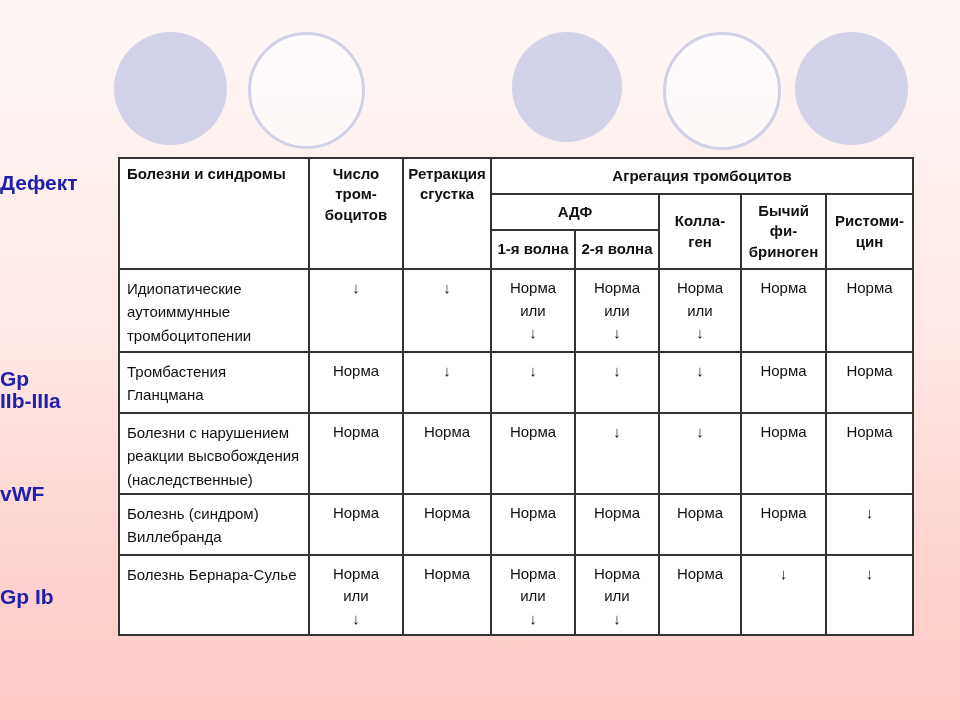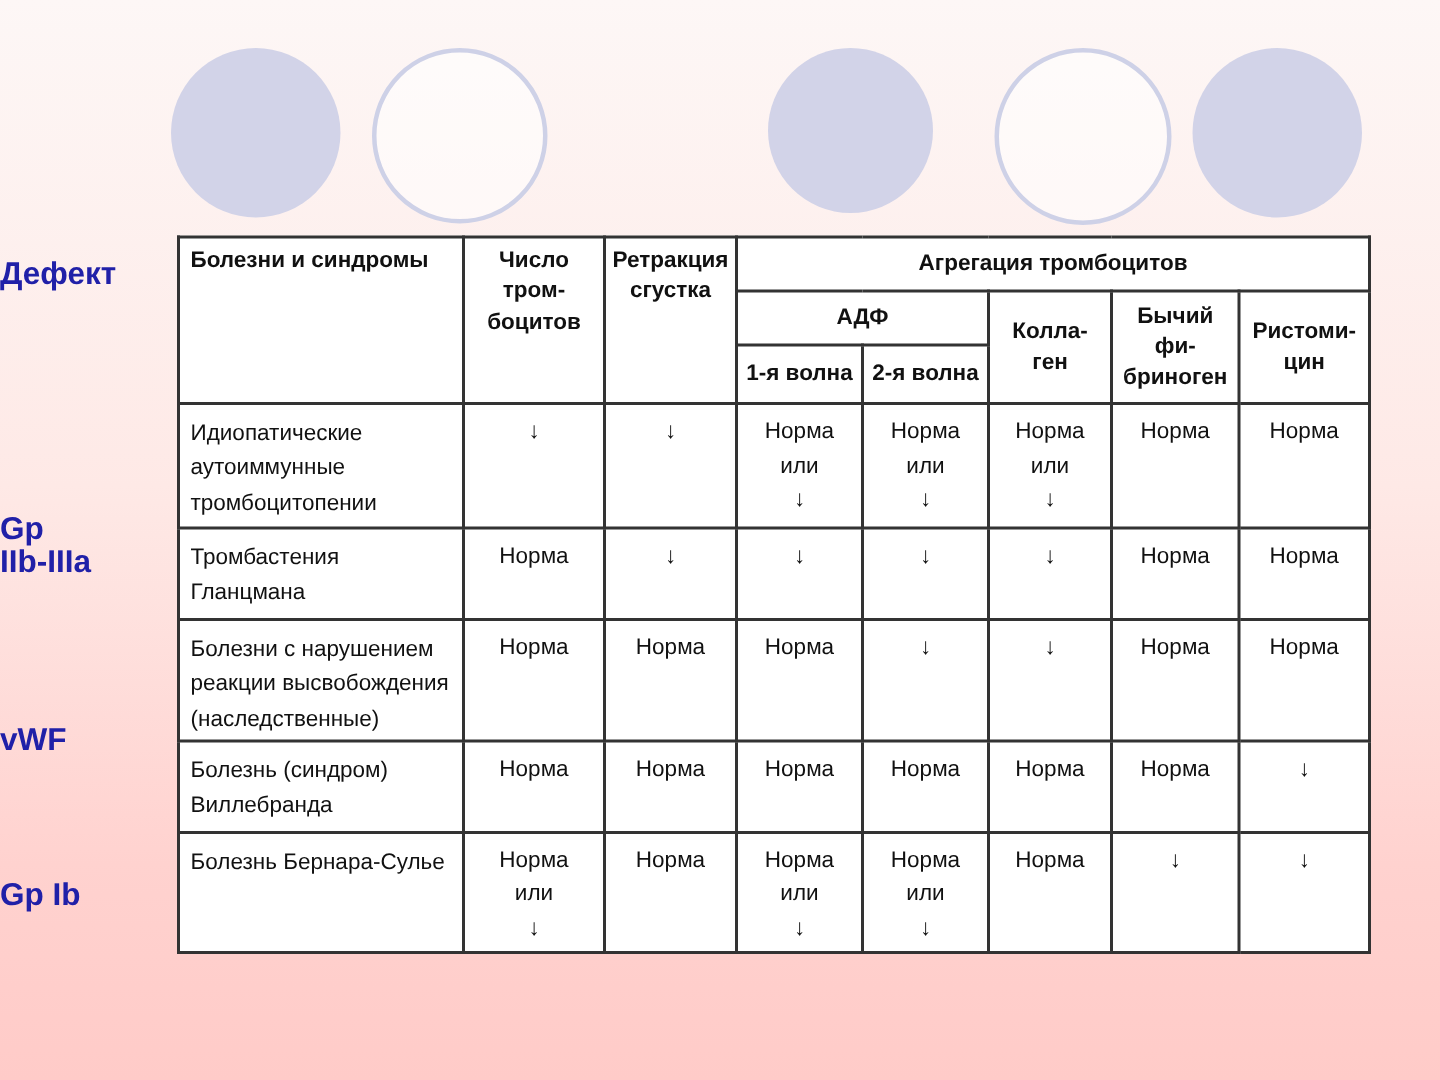--- a/index.html
+++ b/index.html
@@ -52,21 +52,21 @@
     text-align: left;
     padding-right: 2px;
     font-size: 21px;
     font-weight: 700;
     color: #2020a8;
     line-height: 22px;
     white-space: pre-line;
     z-index: 2;
   }
   .lbl-defect { top: 172px; }
-  .lbl-gp2b3a { top: 342px; }
+  .lbl-gp2b3a { top: 368px; }
   .lbl-granules { top: 424px; }
   .lbl-vwf { top: 483px; }
   .lbl-gp1b { top: 586px; }
   
   .tbl-wrap {
     position: absolute;
     left: 118px;
     top: 157px;
     z-index: 2;
   }

